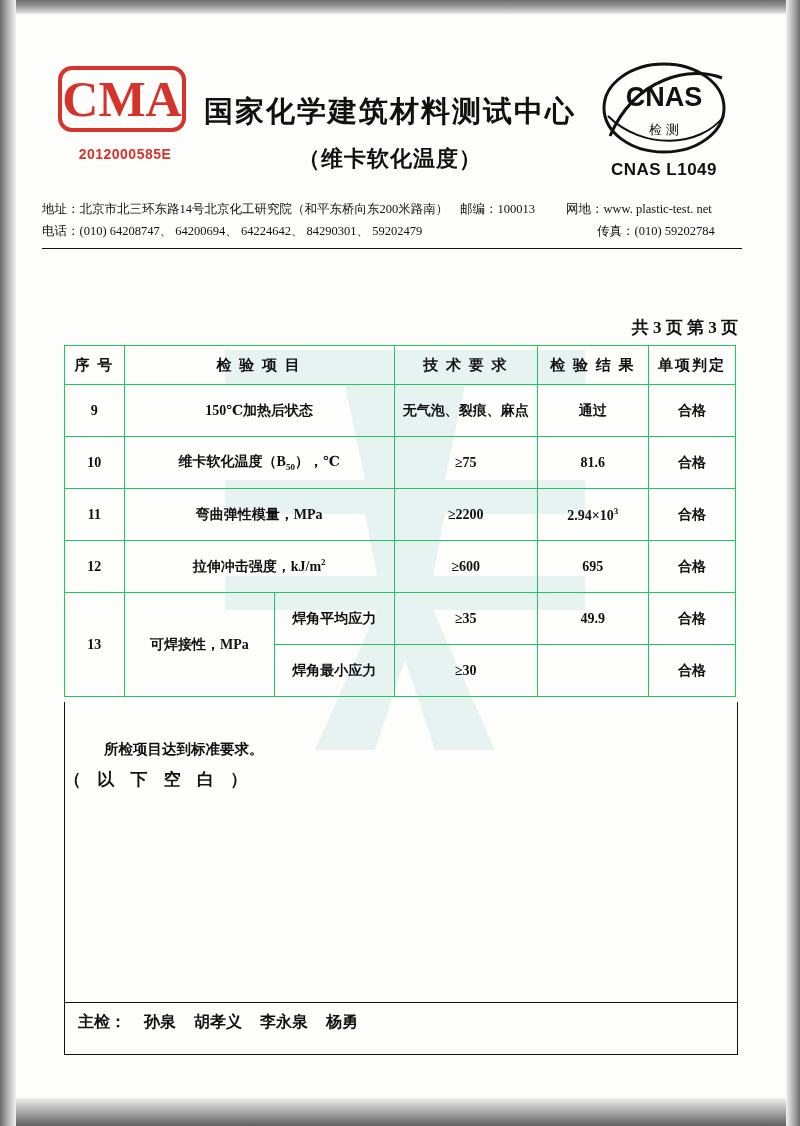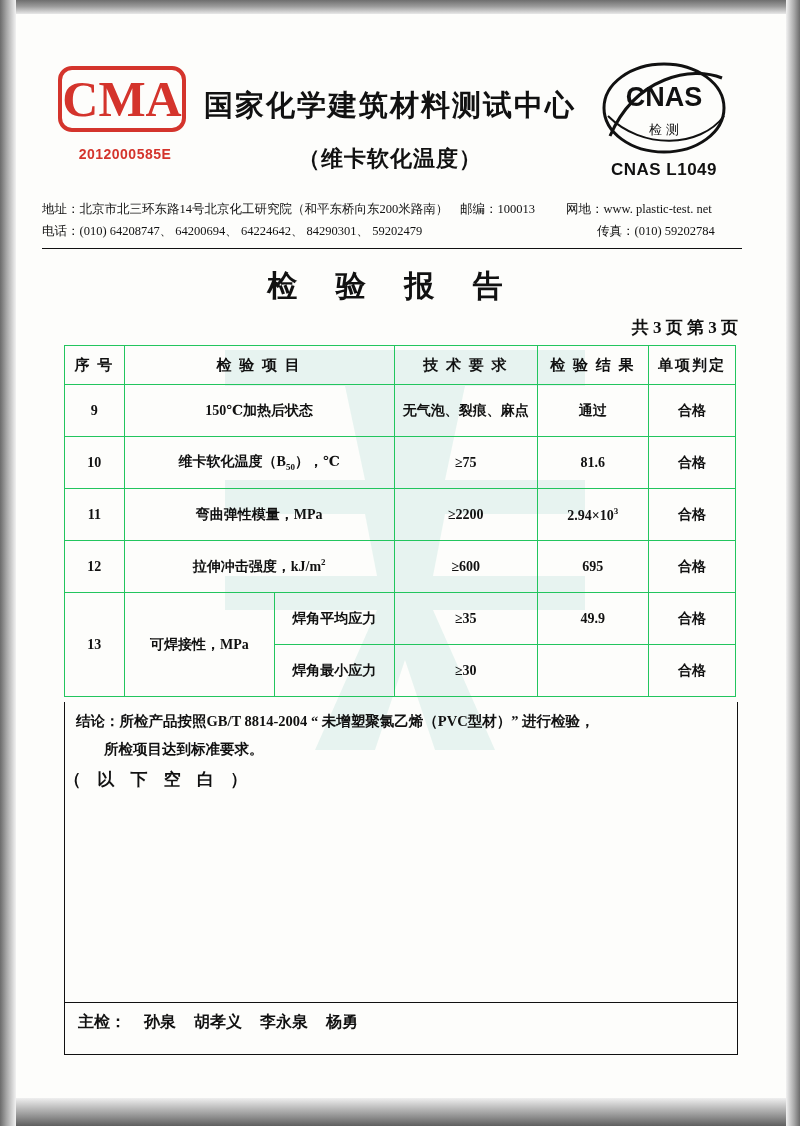--- a/index.html
+++ b/index.html
@@ -56,21 +56,21 @@
     width: 128px; height: 66px;
   }
   .cma-code {
     position: absolute; left: 45px; top: 146px;
     width: 160px; text-align: center;
     color: #d4342c; font-weight: bold; font-size: 14px;
     font-family: "Liberation Sans", sans-serif;
     letter-spacing: 0.5px;
   }
   .center-title {
-    position: absolute; left: 180px; top: 86px; width: 420px;
+    position: absolute; left: 180px; top: 92px; width: 420px;
     text-align: center;
     font-size: 29px; font-weight: bold; letter-spacing: 2px;
     font-family: "DejaVu Serif", serif;
   }
   .center-sub {
     position: absolute; left: 180px; top: 144px; width: 420px;
     text-align: center;
     font-size: 22px; font-weight: bold; letter-spacing: 1px;
     font-family: "DejaVu Serif", serif;
   }
@@ -224,21 +224,20 @@
     <span class="seg-b">邮编：100013</span>
     <span class="seg-c">网地：www. plastic-test. net</span>
   </div>
   <div class="addr-line2">
     <span class="seg-d">电话：(010) 64208747、  64200694、  64224642、  84290301、  59202479</span>
     <span class="seg-e">传真：(010) 59202784</span>
   </div>
 
   <div class="hline"></div>
 
-  <div class="doc-title">检 验 报 告</div>
 
   <div class="page-no">共 3 页 第 3 页</div>
 
   <table class="report">
     <thead>
       <tr>
         <th class="col-no">序 号</th>
         <th class="col-item" colspan="2">检 验 项 目</th>
         <th class="col-req">技 术 要 求</th>
         <th class="col-res">检 验 结 果</th>
@@ -285,21 +284,20 @@
       <tr>
         <td class="sub-item">焊角最小应力</td>
         <td>≥30</td>
         <td></td>
         <td>合格</td>
       </tr>
     </tbody>
   </table>
 
   <div class="concl-box"></div>
-  <div class="concl-l1">结论：所检产品按照GB/T 8814-2004 “ 未增塑聚氯乙烯（PVC型材）” 进行检验，</div>
   <div class="concl-l2">所检项目达到标准要求。</div>
   <div class="concl-blank">（ 以 下 空 白 ）</div>
 
   <div class="sign-box"></div>
   <div class="sign-line">
     <span>主检：</span>
     <span class="name">孙泉</span>
     <span class="name">胡孝义</span>
     <span class="name">李永泉</span>
     <span class="name">杨勇</span>

